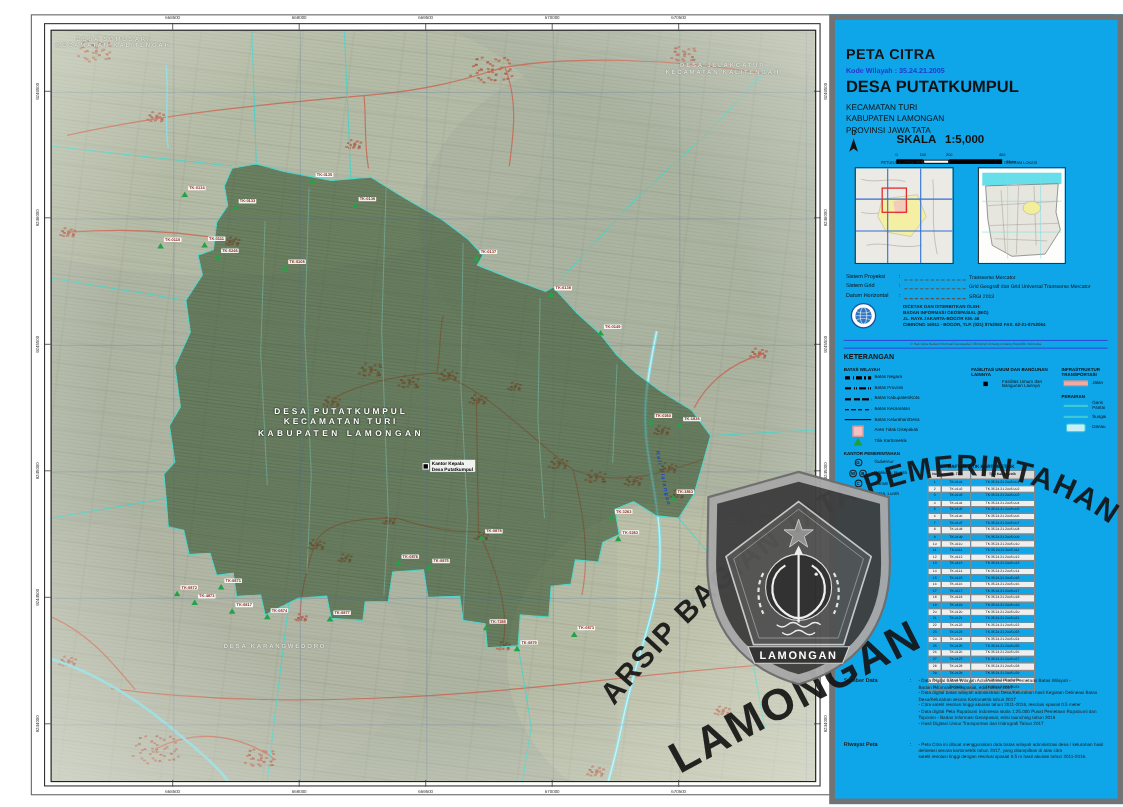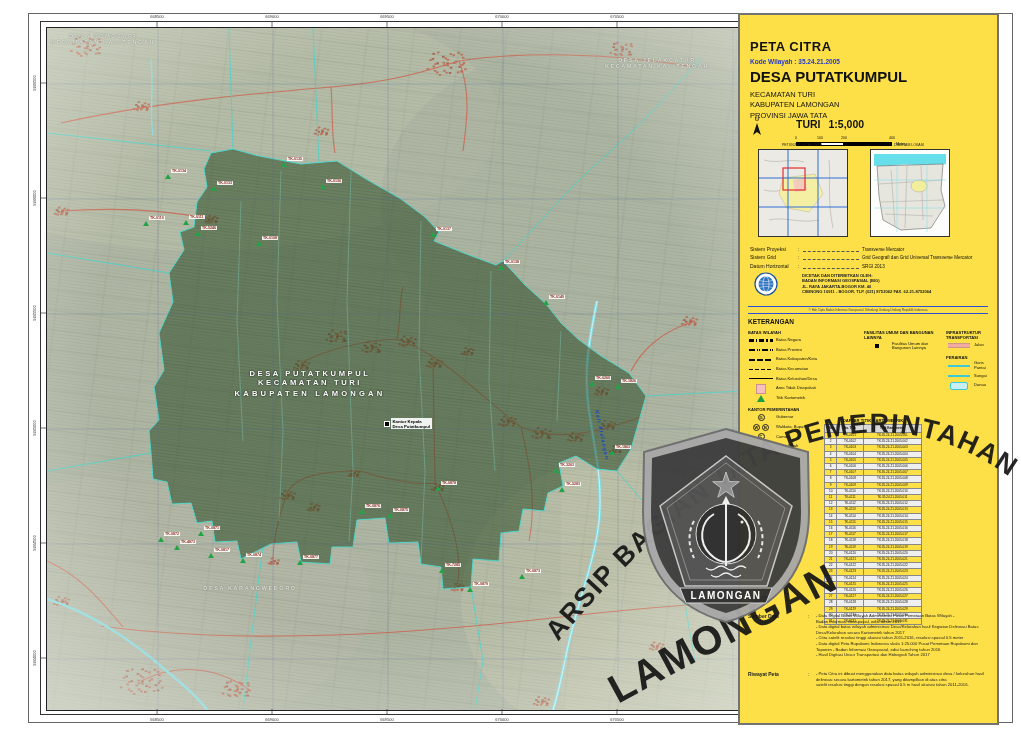--- a/index.html
+++ b/index.html
@@ -31,21 +31,21 @@
   #office-label .tline{font-size:4.3px;font-weight:bold;color:#000;white-space:nowrap;line-height:5px;}
   #river-label{position:absolute;color:#1648c8;font-style:italic;font-weight:bold;font-size:5px;
        letter-spacing:1.2px;white-space:nowrap;}
 
   
   #frame-layer{left:0;top:0;width:1021px;height:734px;z-index:7;pointer-events:none;}
   .gl{position:absolute;font-size:4px;color:#333;transform:translate(-50%,-50%);white-space:nowrap;}
   .gl.rot{transform:translate(-50%,-50%) rotate(-90deg);}
 
   
-  #panel{left:738px;top:13px;width:257px;height:708px;border:2px solid #737373;background:#fde047;z-index:10;}
+  #panel{left:754px;top:13px;width:257px;height:708px;border:5px solid #737373;background:#0ea5e9;z-index:10;}
   #panel .abs{position:absolute;}
   #p-title{left:10px;top:24px;font-size:13px;font-weight:bold;letter-spacing:.5px;}
   #p-kode{left:10px;top:43px;font-size:6.5px;font-weight:bold;color:#2238cc;}
   #p-village{left:10px;top:53px;font-size:15px;font-weight:bold;}
   #p-sub{left:10px;top:75px;}
   #p-sub .tline{font-size:7.5px;line-height:9.5px;}
   #p-sub .tline:nth-child(3){margin-top:1.5px;}
   #p-north{left:10px;top:101px;width:14px;text-align:center;}
   #p-north .u{font-size:5.5px;font-weight:bold;}
   #p-skala{left:56px;top:103px;font-size:10.5px;font-weight:bold;}
@@ -867,21 +867,21 @@
       <div class="tline">PROVINSI JAWA TATA</div>
     </div>
 
   <div class="abs" id="p-north">
     <div class="u">U</div>
     <svg width="10" height="14">
       <polygon points="5,1 9,13 5,10 1,13" fill="#111"></polygon>
     </svg>
   </div>
   <div class="abs" id="p-skala">
-    <span>TURI</span><span class="v">1:5,000</span>
+    <span>SKALA</span><span class="v">1:5,000</span>
   </div>
   <div class="abs" id="p-scalebar">
       <div class="sb-seg" style="left: 0px; width: 24px; background: rgb(0, 0, 0);"></div>
       <div class="sb-seg" style="left: 24px; width: 24px; background: rgb(255, 255, 255);"></div>
       <div class="sb-seg" style="left: 48px; width: 48px; background: rgb(0, 0, 0);"></div>
       <span class="sb-tick" style="left: 0px;">0</span>
       <span class="sb-tick" style="left: 24px;">100</span>
       <span class="sb-tick" style="left: 48px;">200</span>
       <span class="sb-tick" style="left: 96px;">400</span>
       <span class="sb-unit">Meter</span>

